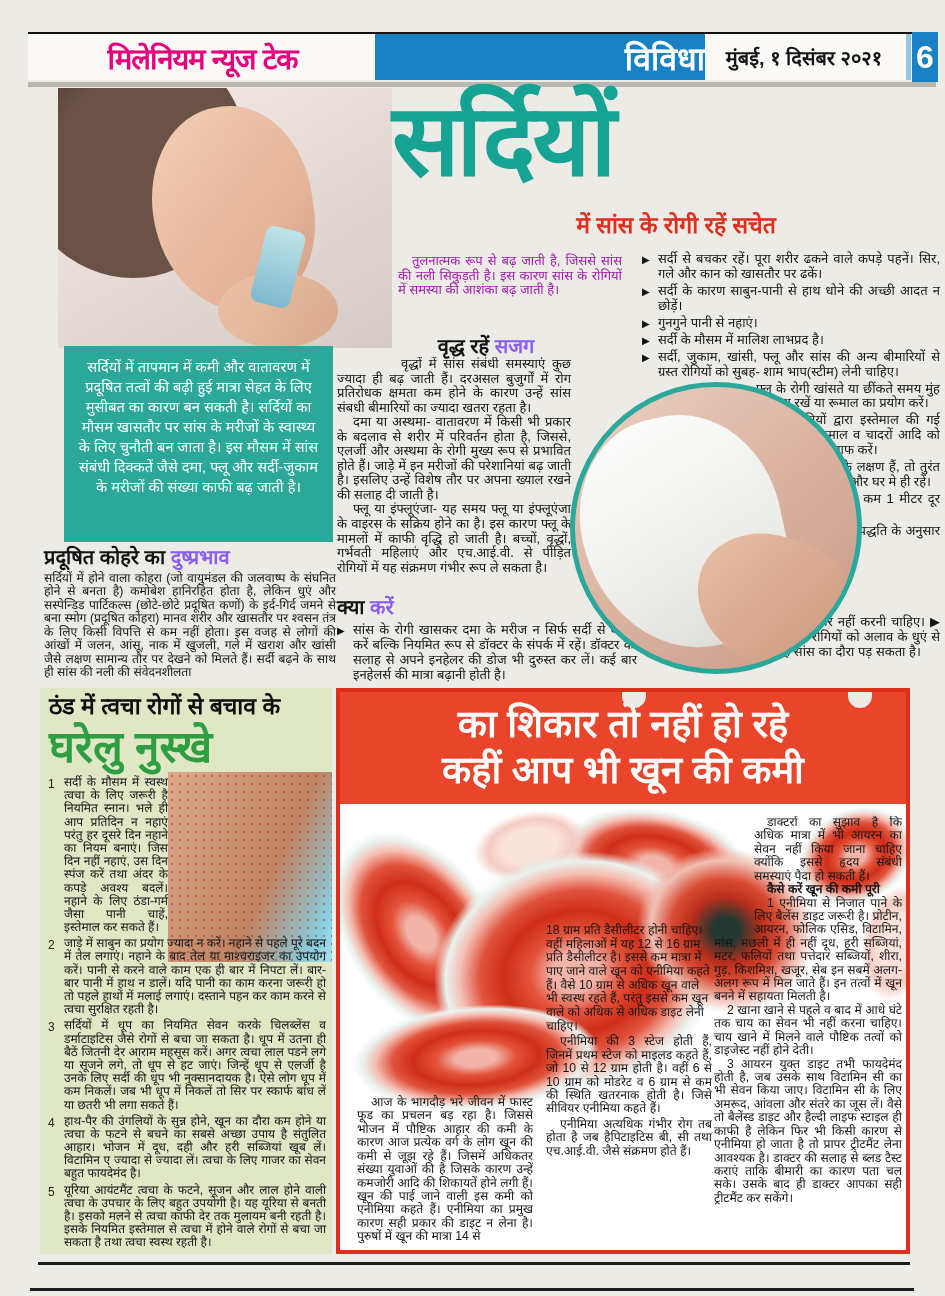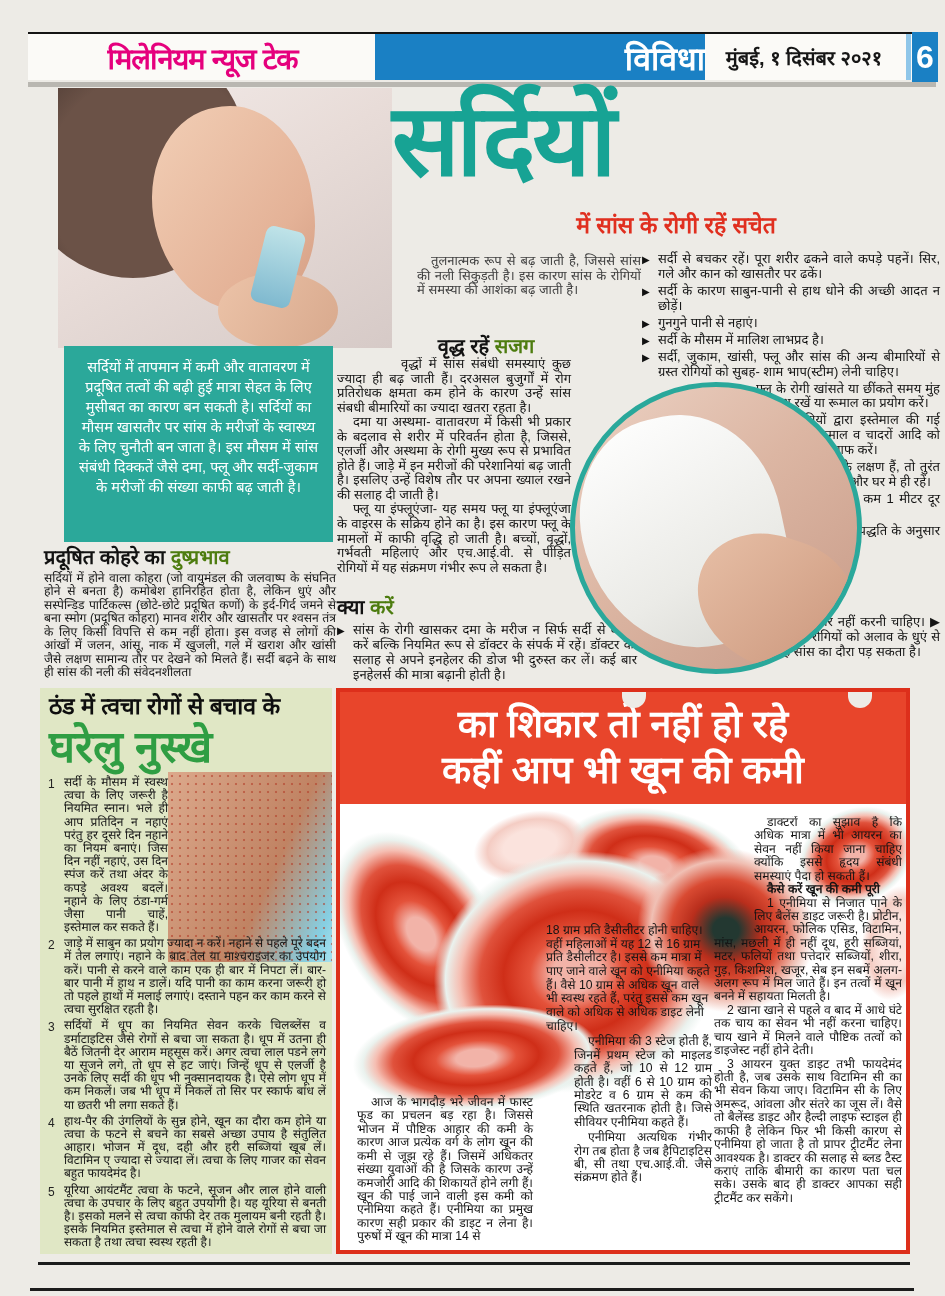--- a/index.html
+++ b/index.html
@@ -34,25 +34,25 @@
   .ph-hand { position:absolute; left:160px; top:185px; width:120px; height:75px; border-radius:50%;
     background:linear-gradient(120deg,#ecc3a8,#d8a98d); }
 
   .hl-main { left:392px; top:80px; width:545px; color:#17a394; font-size:100px; font-weight:800; line-height:1.2; letter-spacing:-3px; }
   .hl-sub  { left:415px; top:212px; width:522px; color:#e02f1f; font-size:23px; font-weight:800; text-align:center; line-height:1.2; }
 
   .intro-box { left:64px; top:346px; width:269px; height:196px; background:#2ba89a; color:#fff;
     padding:12px 12px; font-size:14.6px; line-height:1.37; text-align:center; }
 
   .sec-h { font-weight:800; font-size:20px; color:#121212; line-height:1.2; }
-  .sec-h .teal { color:#4d7c0f; }
+  .sec-h .teal { color:#8b5cf6; }
   .pollution { left:44px; top:545px; width:292px; }
   .pollution .body { margin-top:3px; font-size:12.2px; line-height:1.1; text-align:justify; color:#151515; }
 
-  .col2-p1 { left:417px; top:254px; width:224px; font-size:13px; line-height:1.12; text-align:justify; color:#404040; text-indent:14px; }
+  .col2-p1 { left:398px; top:254px; width:224px; font-size:13px; line-height:1.12; text-align:justify; color:#a21caf; text-indent:14px; }
   .elders-h { left:337px; top:334px; width:298px; text-align:center; }
   .elders-body { left:337px; top:357px; width:300px; height:237px; overflow:hidden;
     font-size:13px; line-height:1.12; text-align:justify; color:#151515; }
   .elders-body .spacer { float:right; width:62px; height:220px; margin-left:4px; }
   .elders-body p { text-indent:16px; }
   .elders-body p.first { text-indent:64px; }
 
   .circle-photo { left:570px; top:382px; width:292px; height:292px; border-radius:50%; border:5px solid #2aa89b; overflow:hidden; z-index:3;
     background:linear-gradient(140deg,#ecd2c4,#dcb6a3 45%,#c79a87); }
   .cp-tissue { position:absolute; left:8px; top:28px; width:200px; height:235px; border-radius:48% 52% 40% 60%;
@@ -95,21 +95,21 @@
   .notch { position:absolute; width:24px; height:16px; border-radius:0 0 12px 12px; background:#edebe6; top:0; }
 
   .bc { position:absolute; border-radius:50%; z-index:1;
     background:radial-gradient(closest-side,#f2b3a8 0 16%,#e4523a 32%,#cf2e18 50%,#e0523c 66%,#f5beb2 80%,#eaf2ee 90%,rgba(255,255,255,0) 98%); }
   .bc.dark { background:radial-gradient(closest-side,#233831 0 14%,#b92e1c 38%,#d94a32 58%,#f0c0b4 80%,rgba(255,255,255,0) 95%); }
   .bc.pale { background:radial-gradient(closest-side,#fbe3dd 0 45%,#f4ccc3 72%,rgba(255,255,255,0) 95%); }
 
   .an-col { position:absolute; z-index:2; font-size:12.2px; line-height:1.1; text-align:justify; color:#141414; }
   .an-wrapcol { left:206px; top:232px; width:166px; }
   .an-wrapcol .frag { text-align:left; line-height:1.12; }
-  .an-wrapcol p.j { text-align:justify; text-indent:14px; margin-top:2px;margin-left:28px; }
+  .an-wrapcol p.j { text-align:justify; text-indent:14px; margin-top:2px; }
   .an-col1 { left:9px; top:404px; width:184px; }
   .an-col1 p { text-indent:14px;margin-left:8px; }
   .an-col3 { left:374px; top:124px; width:188px; height:434px; overflow:hidden; }
   .an-col3 .spacer { float:left; width:36px; height:120px; margin-right:4px; }
   .an-col3 p { text-indent:13px; }
   .an-col3 p.bold { font-weight:700; }
 
   
   .rule1 { left:38px; top:1262px; width:872px; height:3px; background:#1c1c1c; }
   .rule2 { left:30px; top:1288px; width:884px; height:3px; background:#1c1c1c; }

